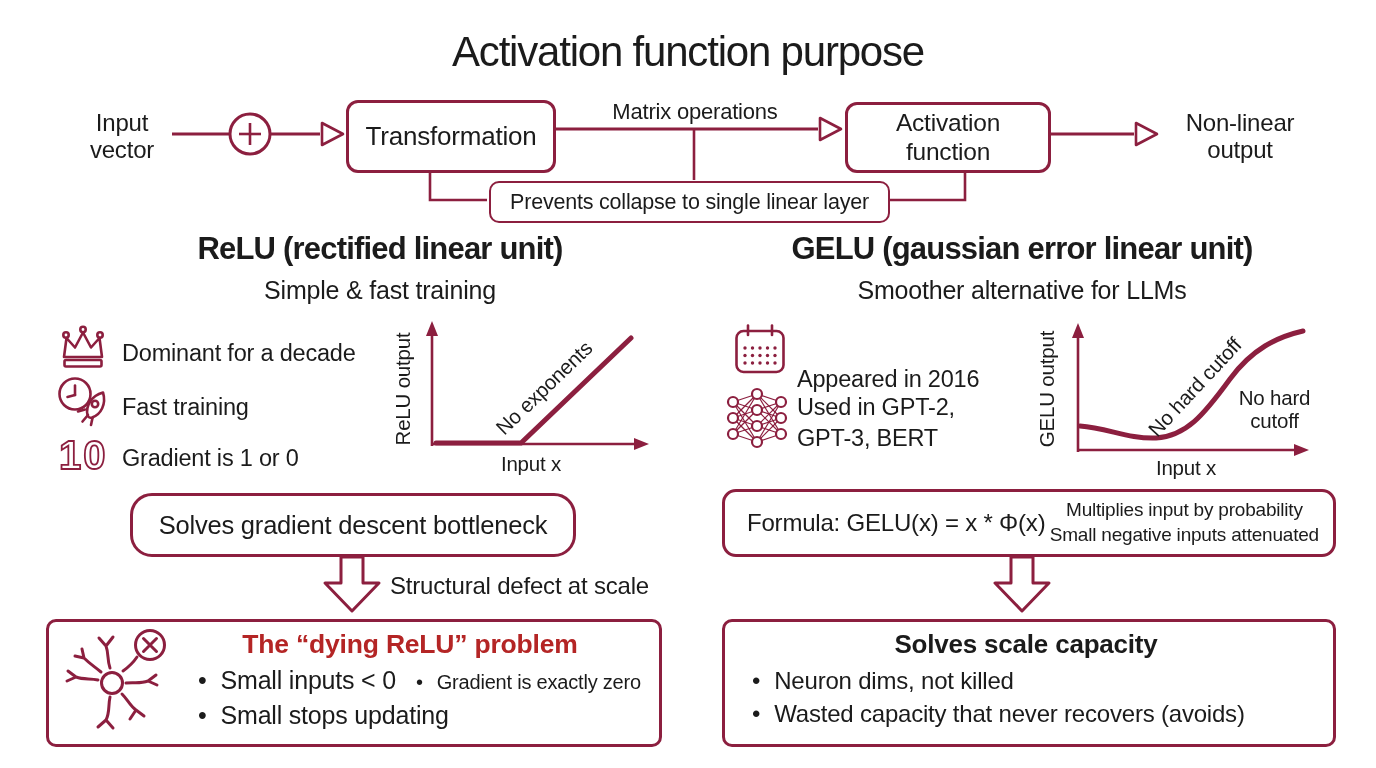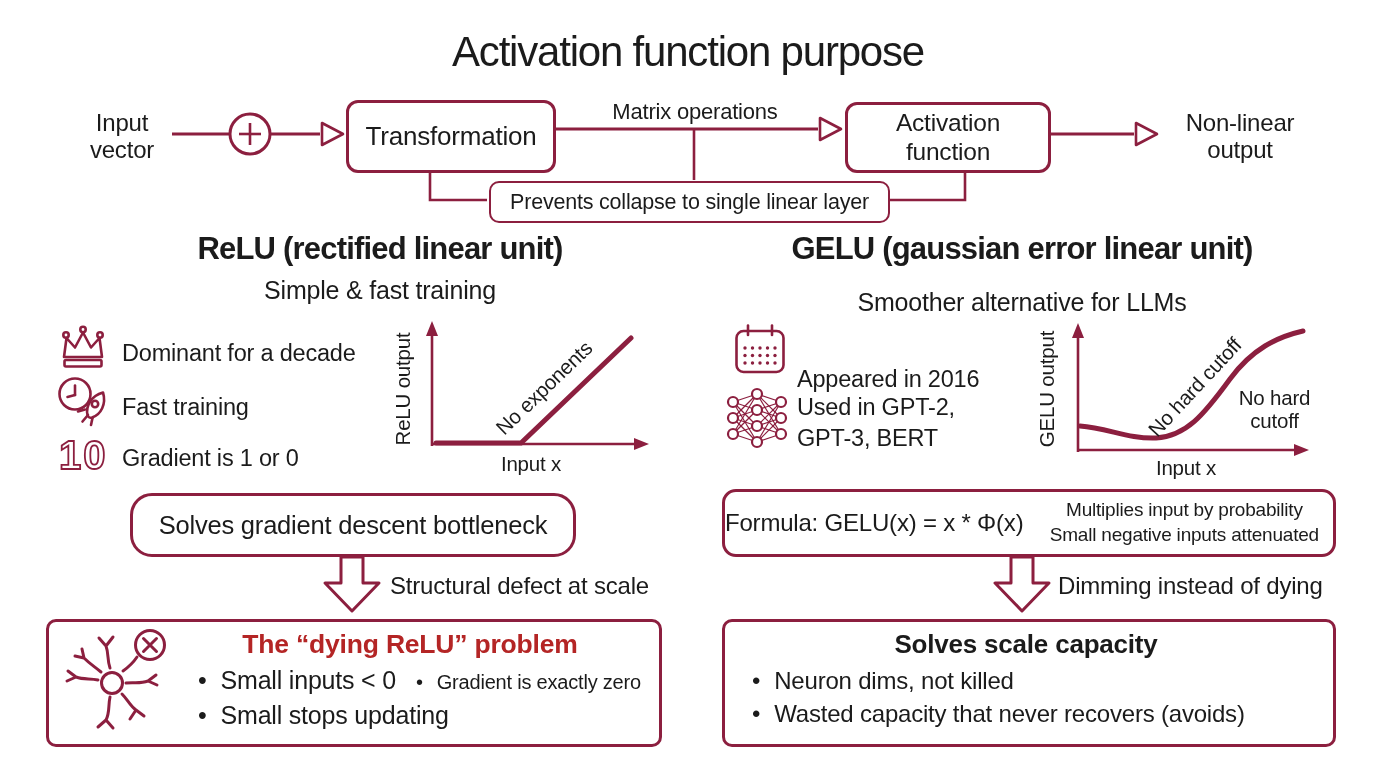--- a/index.html
+++ b/index.html
@@ -38,21 +38,21 @@
   .feat-label{font-size:23.5px;line-height:1.3;}
   .arrow-caption{font-size:24px;}
   .bul-row{position:absolute;display:flex;align-items:baseline;white-space:nowrap;}
   .bul{margin-right:14px;}
   .big-bullet-text{font-size:25px;}
   .small-bullet-text{font-size:20px;}
   .r-bullet-text{font-size:24px;}
   #relu-problem-title{font-size:26.5px;font-weight:bold;color:var(--red);text-align:center;}
   #gelu-solves-title{font-size:26px;font-weight:bold;text-align:center;}
   #formula-box{flex-direction:row;justify-content:flex-start;align-items:center;}
-  #formula-text{font-size:24px;white-space:nowrap;padding-left:0;}
+  #formula-text{font-size:24px;white-space:nowrap;padding-left:22px;}
   #formula-notes{margin-left:auto;padding-right:14px;font-size:19px;line-height:1.3;text-align:center;}
   #gelu-side-note{font-size:20.5px;line-height:1.14;text-align:center;}
 </style>
 </head>
 <body>
 
 <div id="stage">
 
   <svg id="conn" width="1376" height="768" viewBox="0 0 1376 768">
 
@@ -158,21 +158,21 @@
     <span class="big-bullet-text">Small inputs &lt; 0</span>
     <span class="bul small-bullet-text" style="margin-left:20px;">•</span>
     <span class="small-bullet-text">Gradient is exactly zero</span>
   </div>
   <div class="bul-row" style="left:198px;top:701px;">
     <span class="bul big-bullet-text">•</span>
     <span class="big-bullet-text">Small stops updating</span>
   </div>
 
   <div class="t col-heading" style="left:697px;top:231px;width:650px;">GELU (gaussian error linear unit)</div>
-  <div class="t col-sub" style="left:697px;top:276px;width:650px;margin-top:12px;">Smoother alternative for LLMs</div>
+  <div class="t col-sub" style="left:697px;top:276px;width:650px;">Smoother alternative for LLMs</div>
 
   <svg class="abs" style="left:733px;top:322px;" width="54" height="56" viewBox="0 0 54 56">
     <rect x="3.5" y="9" width="47" height="41" rx="7" class="icon-s"></rect>
     <path d="M15 3.5 V13" class="icon-s"></path>
     <path d="M39 3.5 V13" class="icon-s"></path>
     <circle cx="12" cy="26" r="1.7" class="dot"></circle>
       <circle cx="19.5" cy="26" r="1.7" class="dot"></circle>
       <circle cx="27" cy="26" r="1.7" class="dot"></circle>
       <circle cx="34.5" cy="26" r="1.7" class="dot"></circle>
       <circle cx="42" cy="26" r="1.7" class="dot"></circle>
@@ -234,21 +234,20 @@
 
   <div id="gelu-side-note" class="t" style="left:1222px;top:386px;width:105px;">No hard cutoff</div>
 
   <div id="formula-box" class="box" style="left:722px;top:489px;width:608px;height:62px;border-radius:14px;">
     <span id="formula-text">Formula: GELU(x) = x * Φ(x)</span>
     <span id="formula-notes">
       <div>Multiplies input by probability</div>
       <div>Small negative inputs attenuated</div>
     </span>
   </div>
-  <div class="t arrow-caption" style="left:1058px;top:572px;">Dimming instead of dying</div>
 
   <div class="box" style="left:722px;top:619px;width:608px;height:122px;border-radius:10px;"></div>
   <div id="gelu-solves-title" class="t" style="left:722px;top:629px;width:608px;">Solves scale capacity</div>
   <div class="bul-row" style="left:752px;top:667px;">
     <span class="bul r-bullet-text">•</span>
     <span class="r-bullet-text">Neuron dims, not killed</span>
   </div>
   <div class="bul-row" style="left:752px;top:700px;">
     <span class="bul r-bullet-text">•</span>
     <span class="r-bullet-text">Wasted capacity that never recovers (avoids)</span>

